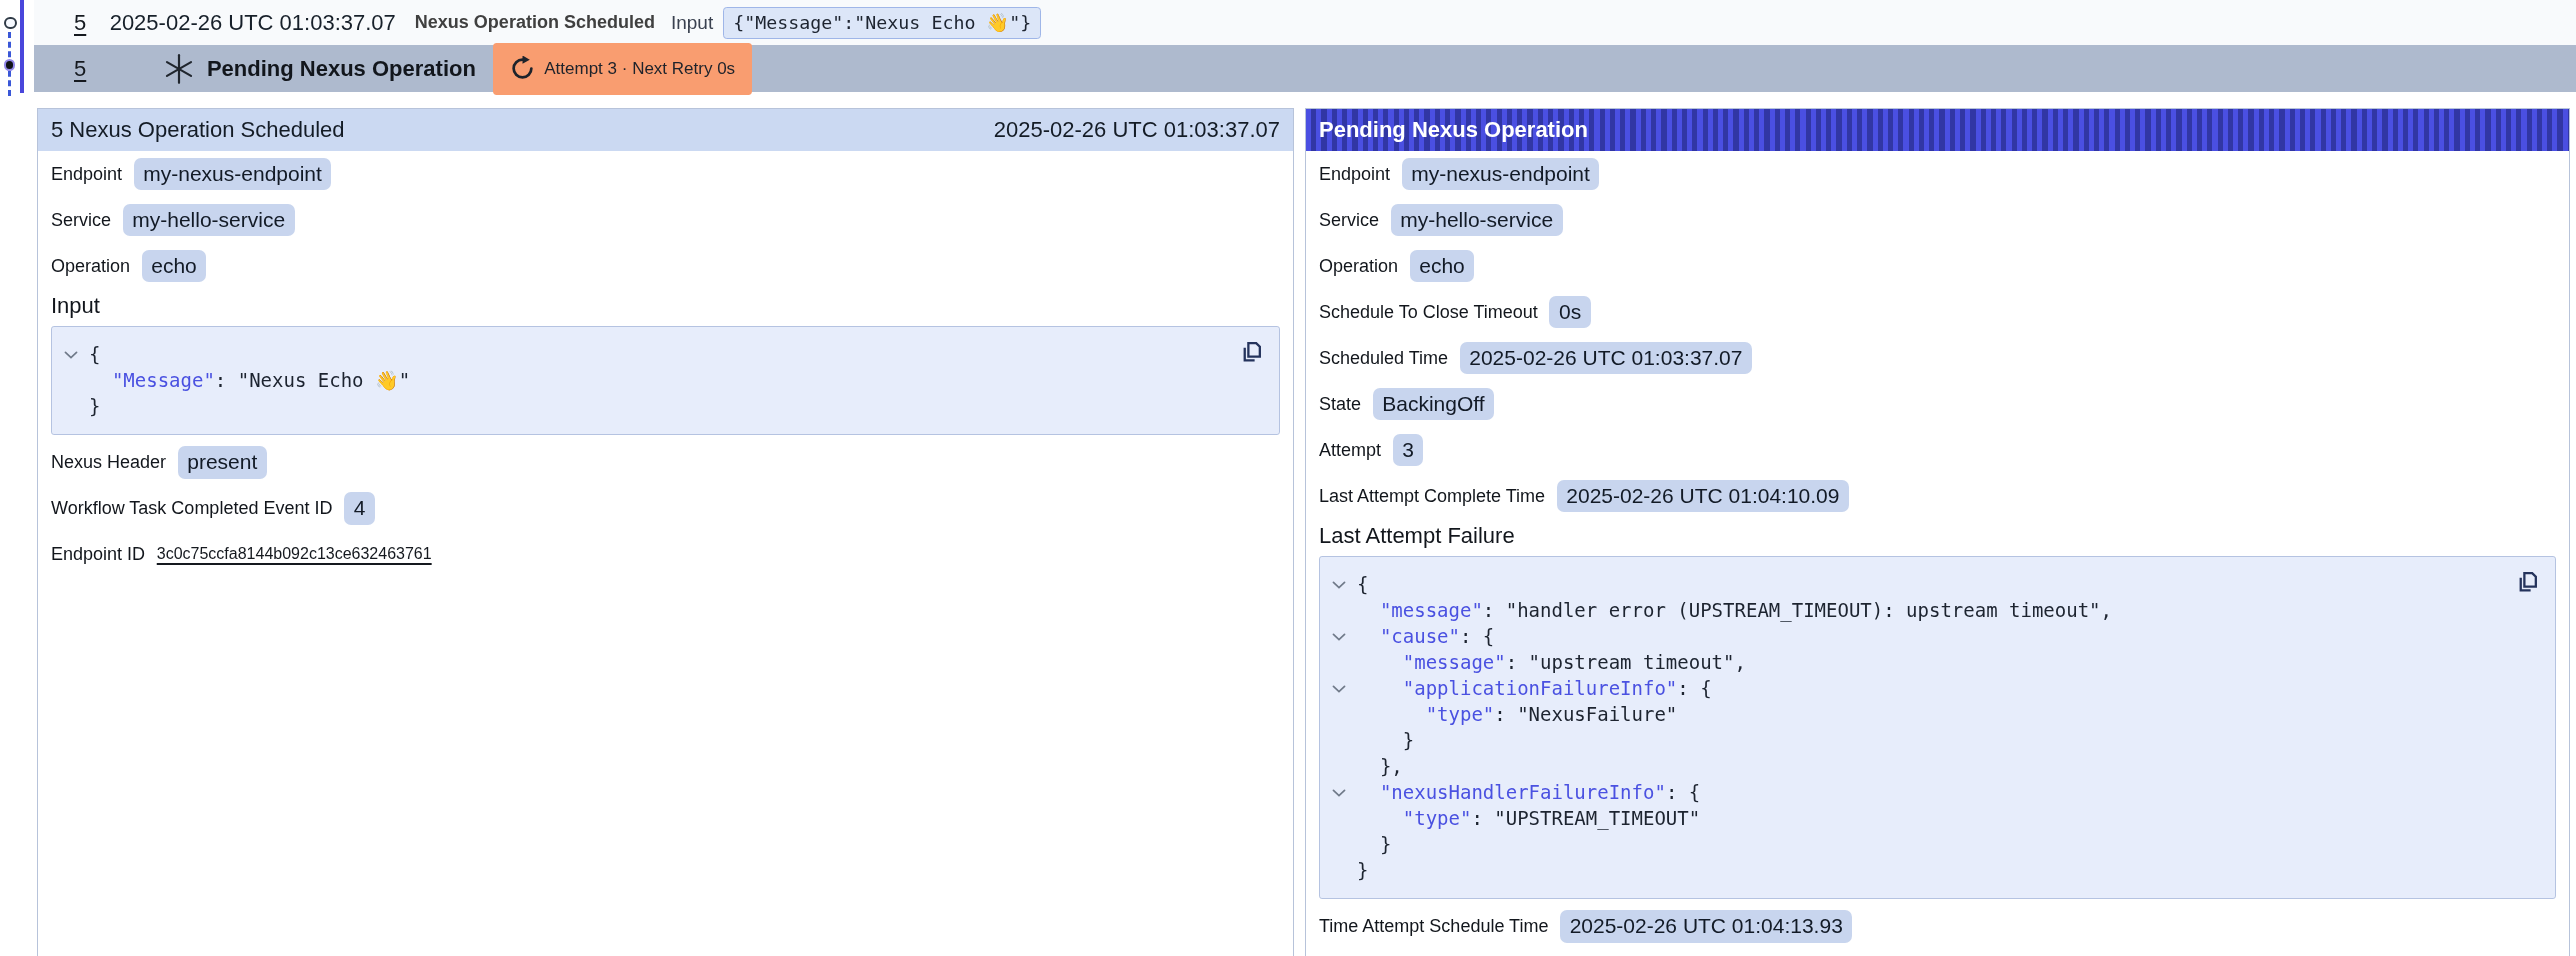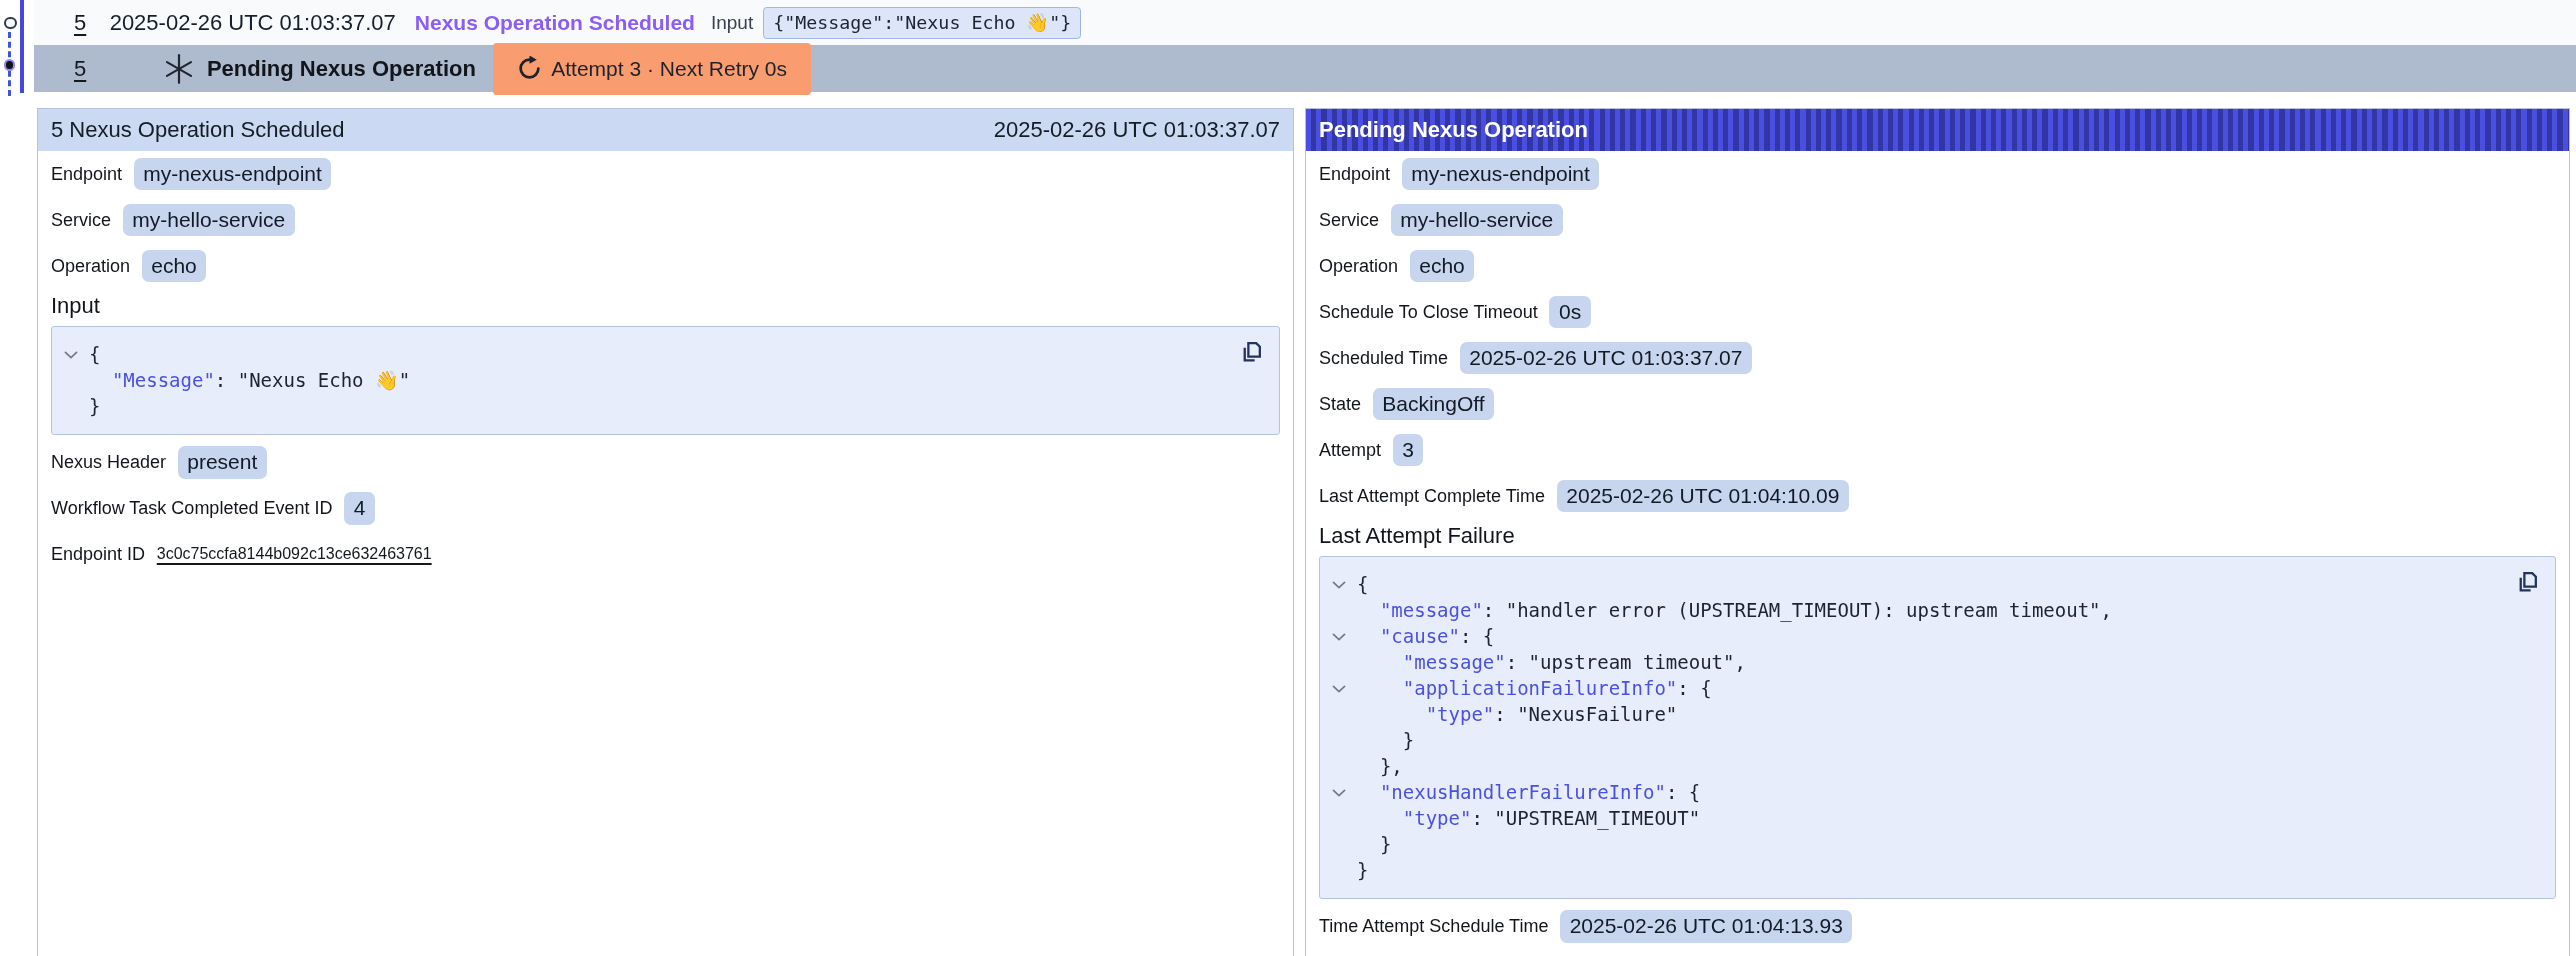--- a/index.html
+++ b/index.html
@@ -17,30 +17,30 @@
   .rail-dot { position:absolute; left:3.7px; top:59px; width:11.7px; height:11.7px; border-radius:50%;
               background:#101318; border:2.2px solid #9388EA; z-index:2; }
 
   
   .event-row { position:absolute; left:34px; right:0; display:flex; align-items:center; padding-left:40px; }
   .row-scheduled { top:0; height:45px; background:#F8FAFC; }
   .row-pending { top:45px; height:47px; background:#AEBACE; }
   .event-id { font-size:22px; color:#15191F; text-decoration:underline; text-underline-offset:3.7px;
               text-decoration-thickness:1.8px; cursor:pointer; }
   .event-time { margin-left:23.4px; font-size:22px; color:#17202A; }
-  .event-title { margin-left:19px; font-size:21px; font-weight:700; color:#8b5cf6; }
+  .event-title { margin-left:19px; font-size:18px; font-weight:700; color:#404040; }
   .input-label-sm { margin-left:16px; font-size:19px; color:#3A4150; }
   .input-chip { margin-left:10.3px; font-family:"DejaVu Sans Mono", monospace; font-size:18.3px; color:#1D2430;
                 background:#DCE6F8; border:1.5px solid #9FB6E8; border-radius:3.7px; height:32px;
                 display:inline-flex; align-items:center; padding:0 8.8px; white-space:pre; }
   .star-icon { margin-left:77px; display:inline-flex; align-items:center; }
   .pending-title { margin-left:11.7px; font-size:22px; font-weight:700; color:#12161C; }
   .retry-chip { margin-left:17.6px; background:#F99D70; border-radius:3.7px; height:52px;
-                display:inline-flex; align-items:center; gap:8.8px; padding:0 24px;
-                font-size:21px; color:#1E232B; }
+                display:inline-flex; align-items:center; gap:8.8px; padding:0 17px;
+                font-size:17px; color:#1E232B; }
 
   
   .panel { position:absolute; top:108px; height:857px; background:#fff; border:1.5px solid #B7C3DA; }
   .panel-left { left:37px; width:1257px; }
   .panel-right { left:1305px; width:1265px; }
   .panel-header { height:42px; display:flex; align-items:center; justify-content:space-between;
                   padding:0 13px; font-size:22px;gap:8px; }
   .header-scheduled { background:#CBD9F2; color:#141C26; }
   .header-pending { background:repeating-linear-gradient(90deg, #4A4FE2 0 5.1px, #3136A4 5.1px 10.3px);
                     color:#ffffff; font-weight:700; }

